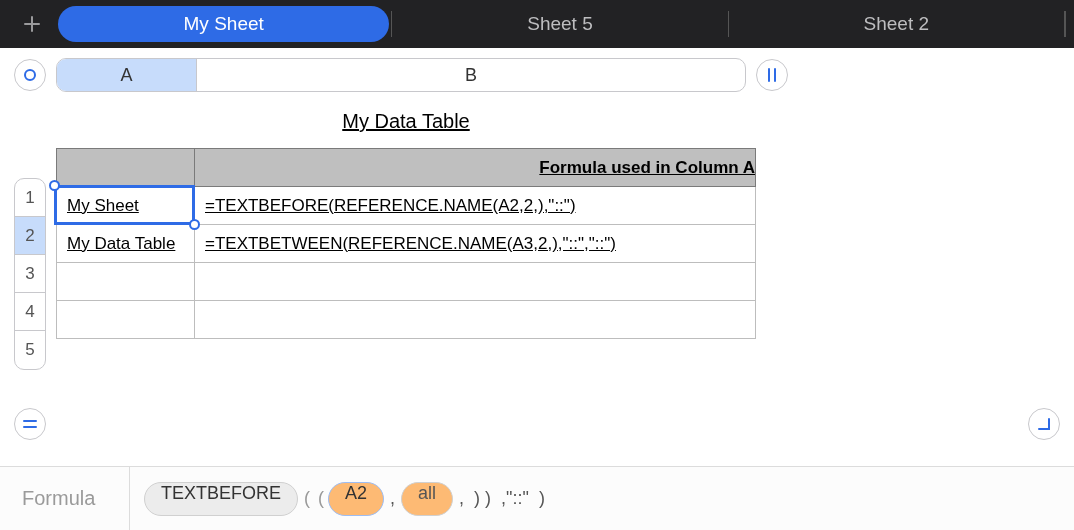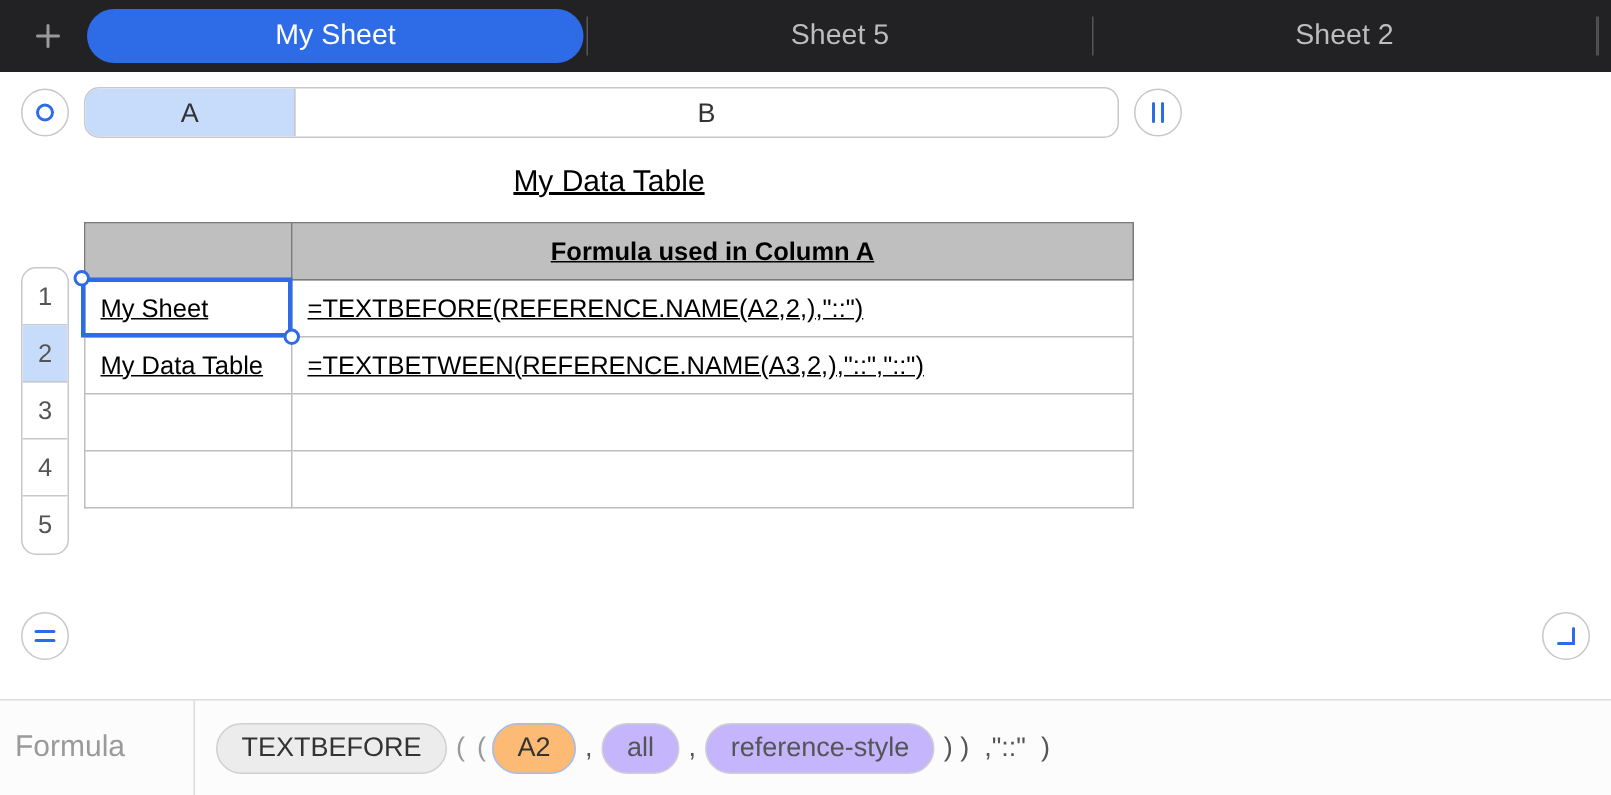--- a/index.html
+++ b/index.html
@@ -140,21 +140,21 @@
     color: #000;
   }
   table.data {
     border-collapse: collapse;
     width: 700px;
     table-layout: fixed;
   }
   table.data th {
     background: #bfbfbf;
     font-weight: 700;
-    text-align: center;
+    text-align: right;
     height: 38px;
     border: 1px solid #7a7a7a;
     font-size: 17px;
   }
   table.data th.corner { width: 138px; }
   table.data td {
     height: 38px;
     border: 1px solid #bdbdbd;
     padding: 0 10px;
     font-size: 17px;
@@ -201,46 +201,45 @@
     background: #fcfcfc;
     display: flex;
     align-items: center;
   }
   .formula-label {
     width: 130px;
     height: 100%;
     border-right: 1px solid #dcdcdc;
     display: flex;
     align-items: center;
-    padding-left: 10px;
+    padding-left: 22px;
     font-size: 20px;
     color: #9a9a9a;
   }
   .formula-content {
     flex: 1;
     display: flex;
     align-items: center;
     padding: 0 14px;
     gap: 2px;
     font-size: 18px;
     color: #333;
     overflow: hidden;
   }
   .pill {
     display: inline-flex;
-    align-items: center;
     height: 34px;
     padding: 0 16px;
     border-radius: 17px;
     background: #ececec;
     border: 1px solid #d0d0d0;
     white-space: nowrap;
   }
   .pill.ref { background: #fdba74; border-color: #9dbdf3; }
-  .pill.lite { background: #c4b5fd; color: #555; }
+  .pill.lite { background: #fdba74; color: #555; }
   .ftxt { padding: 0 4px; color: #555; }
   .paren-open::before { content: "("; color: #999; margin-right: -2px; }
 </style>
 </head>
 <body>
 
 <div class="tabbar">
   <div class="tab-add">
     <svg width="18" height="18" viewBox="0 0 18 18">
         <path d="M9 2v14M2 9h14" stroke="#9a9a9c" stroke-width="2" stroke-linecap="round"></path>
@@ -356,20 +355,17 @@
     <span class="ftxt paren-open"></span>
     <span class="ftxt paren-open"></span>
     <span class="pill ref">
         <span>A2</span>
       </span>
     <span class="ftxt">,</span>
     <span class="pill lite">
         <span>all</span>
       </span>
     <span class="ftxt">,</span>
-    <span class="pill lite">
-        <span>reference-style</span>
-      </span>
     <span class="ftxt">)&nbsp;)</span>
     <span class="ftxt">,"::"</span>
     <span class="ftxt">)</span>
   </div>
 </div>
 
 </body></html>

